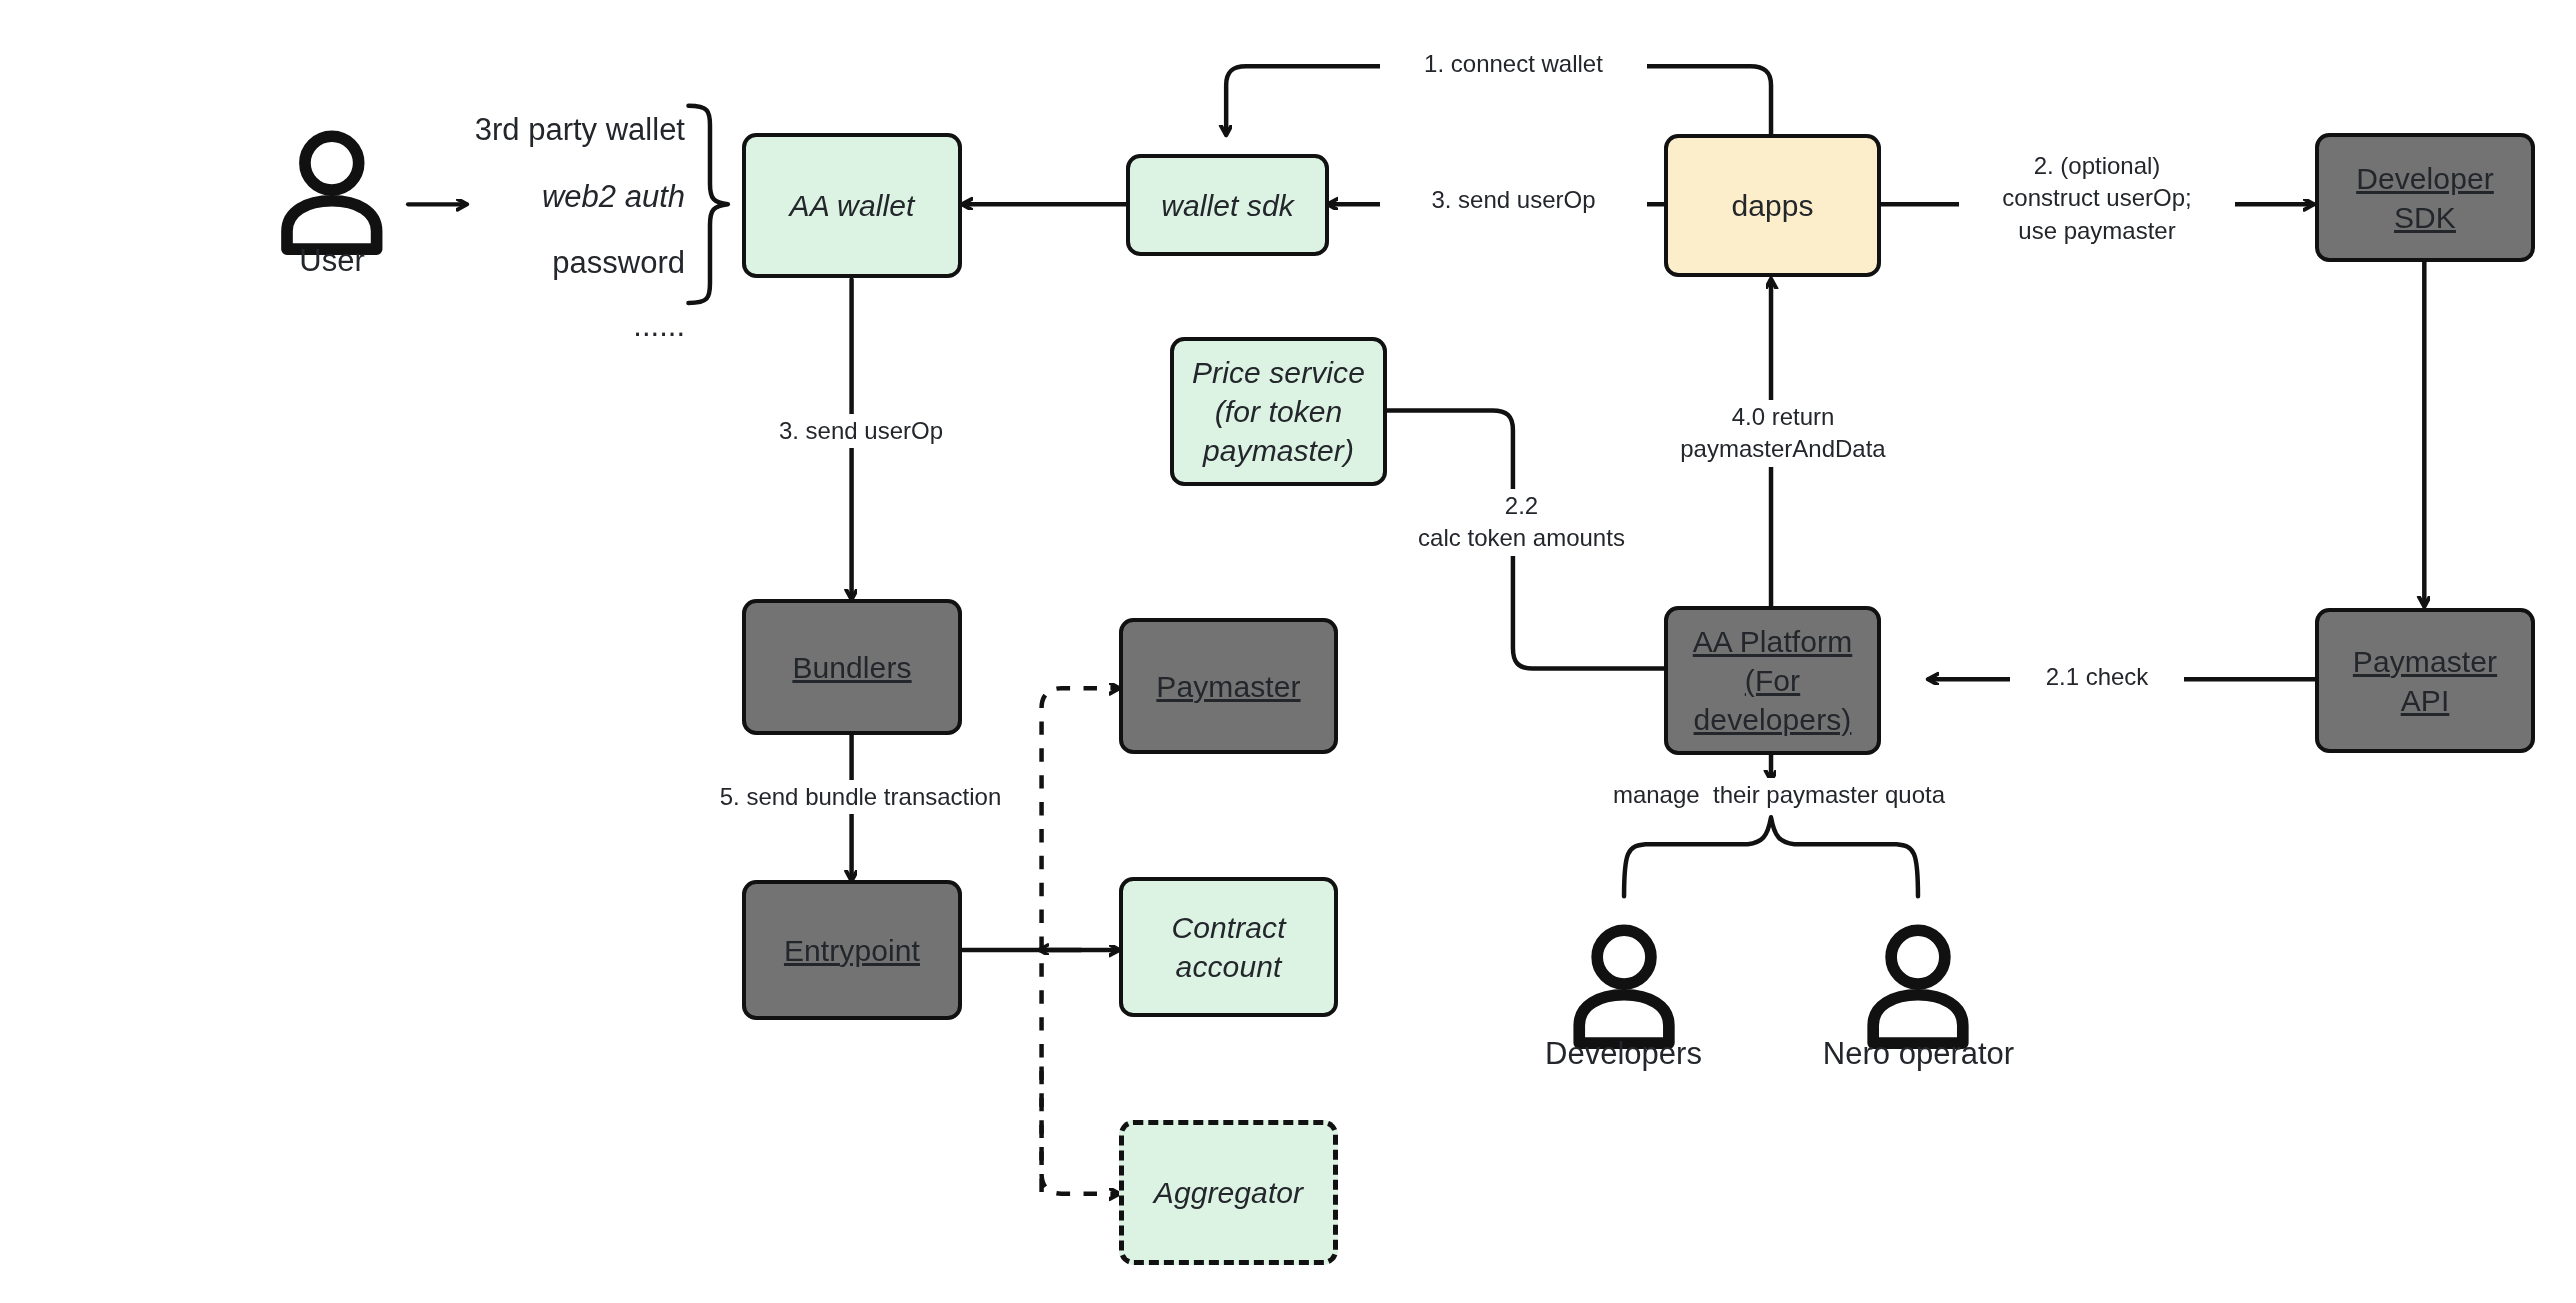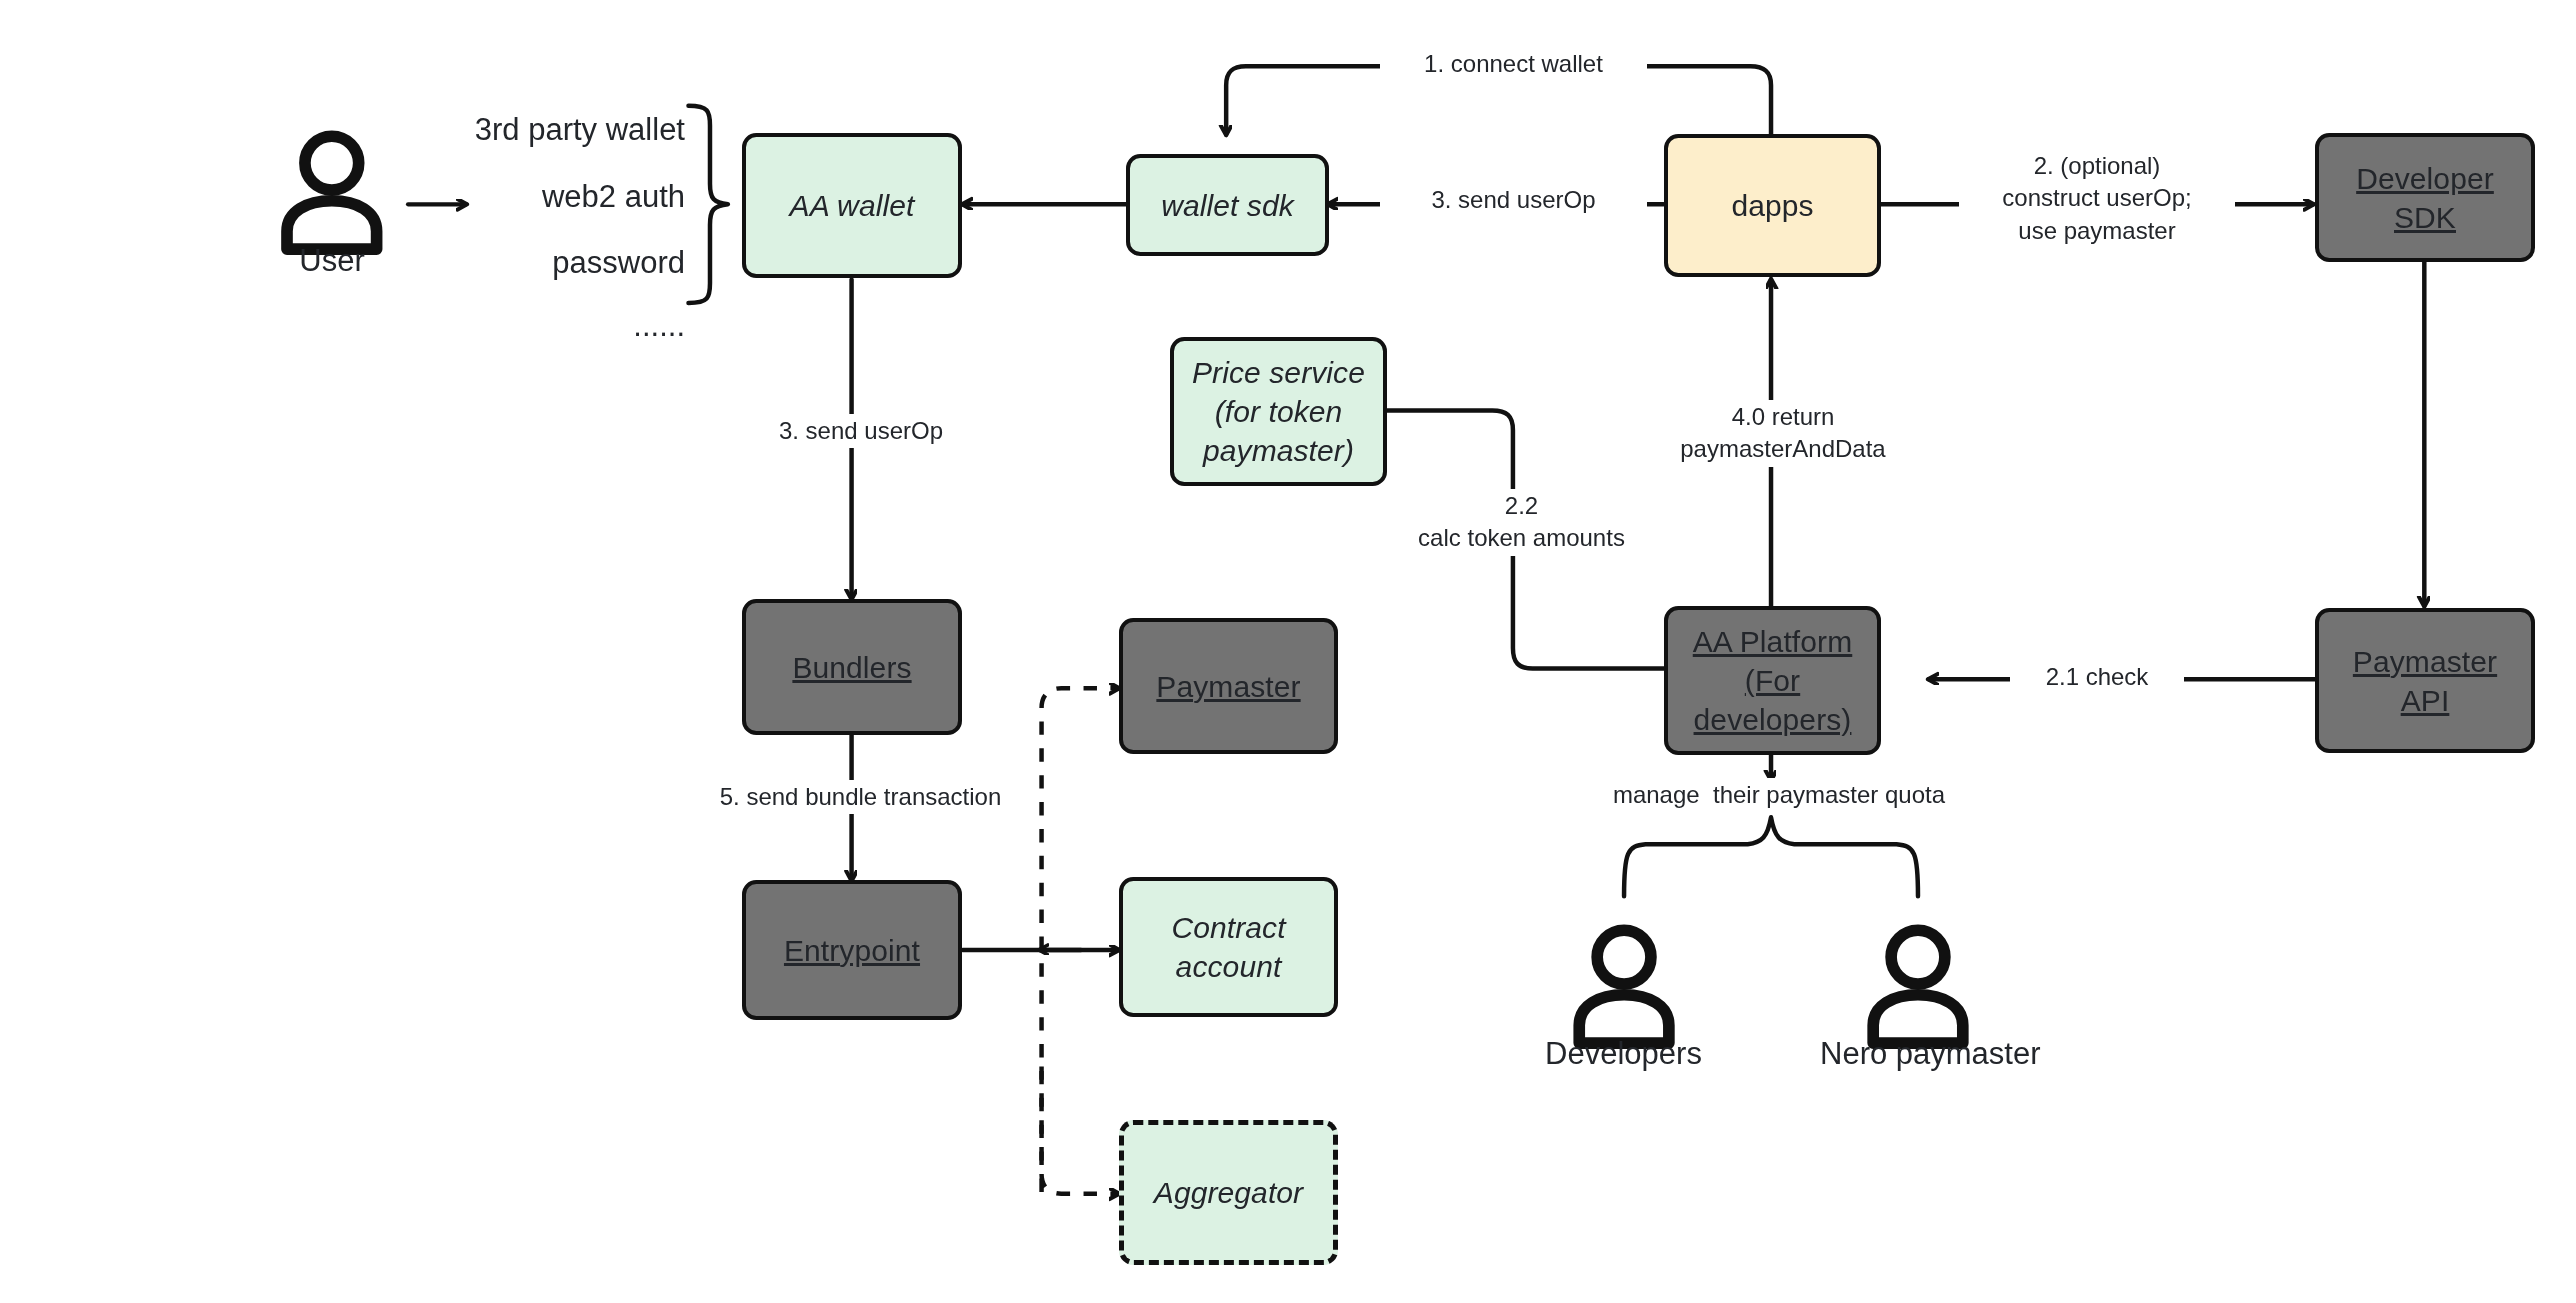--- a/index.html
+++ b/index.html
@@ -128,24 +128,24 @@
     <g fill="none" stroke="#111111" stroke-width="13" stroke-linejoin="round">
       <circle cx="2140" cy="1068" r="30"></circle>
       <path d="M2090,1164 L2090,1144 C2090,1122 2112,1110 2140,1110 C2168,1110 2190,1122 2190,1144 L2190,1164 Z" stroke-linecap="round"></path>
     </g>
   </svg>
 
   <div class="plaintext" style="left:278px;top:240px;width:108px;">User</div>
 
   <div class="plaintext" style="left:1534px;top:1033px;width:179px;">Developers</div>
 
-  <div class="plaintext" style="left:1820px;top:1033px;width:197px;">Nero paymaster</div>
+  <div class="plaintext" style="left:1820px;top:1033px;width:197px;">Nero operator</div>
 
   <div class="plaintext" style="left:448px;top:109px;width:237px;text-align:right;">3rd party wallet</div>
-  <div class="plaintext" style="left:448px;top:176px;width:237px;text-align:right;">web2 auth</div>
+  <div class="plaintext" style="left:448px;top:176px;width:237px;text-align:right;font-style:italic;">web2 auth</div>
   <div class="plaintext" style="left:448px;top:242px;width:237px;text-align:right;">password</div>
   <div class="plaintext" style="left:448px;top:305px;width:237px;text-align:right;">......</div>
 
   <div class="node green" style="left:742px;top:133px;width:220px;height:145px;">AA wallet</div>
 
   <div class="node green" style="left:1126px;top:154px;width:203px;height:102px;">wallet sdk</div>
 
   <div class="node yellow" style="left:1664px;top:134px;width:217px;height:143px;">dapps</div>
 
   <div class="node blue" style="left:2315px;top:133px;width:220px;height:129px;">Developer SDK</div>

